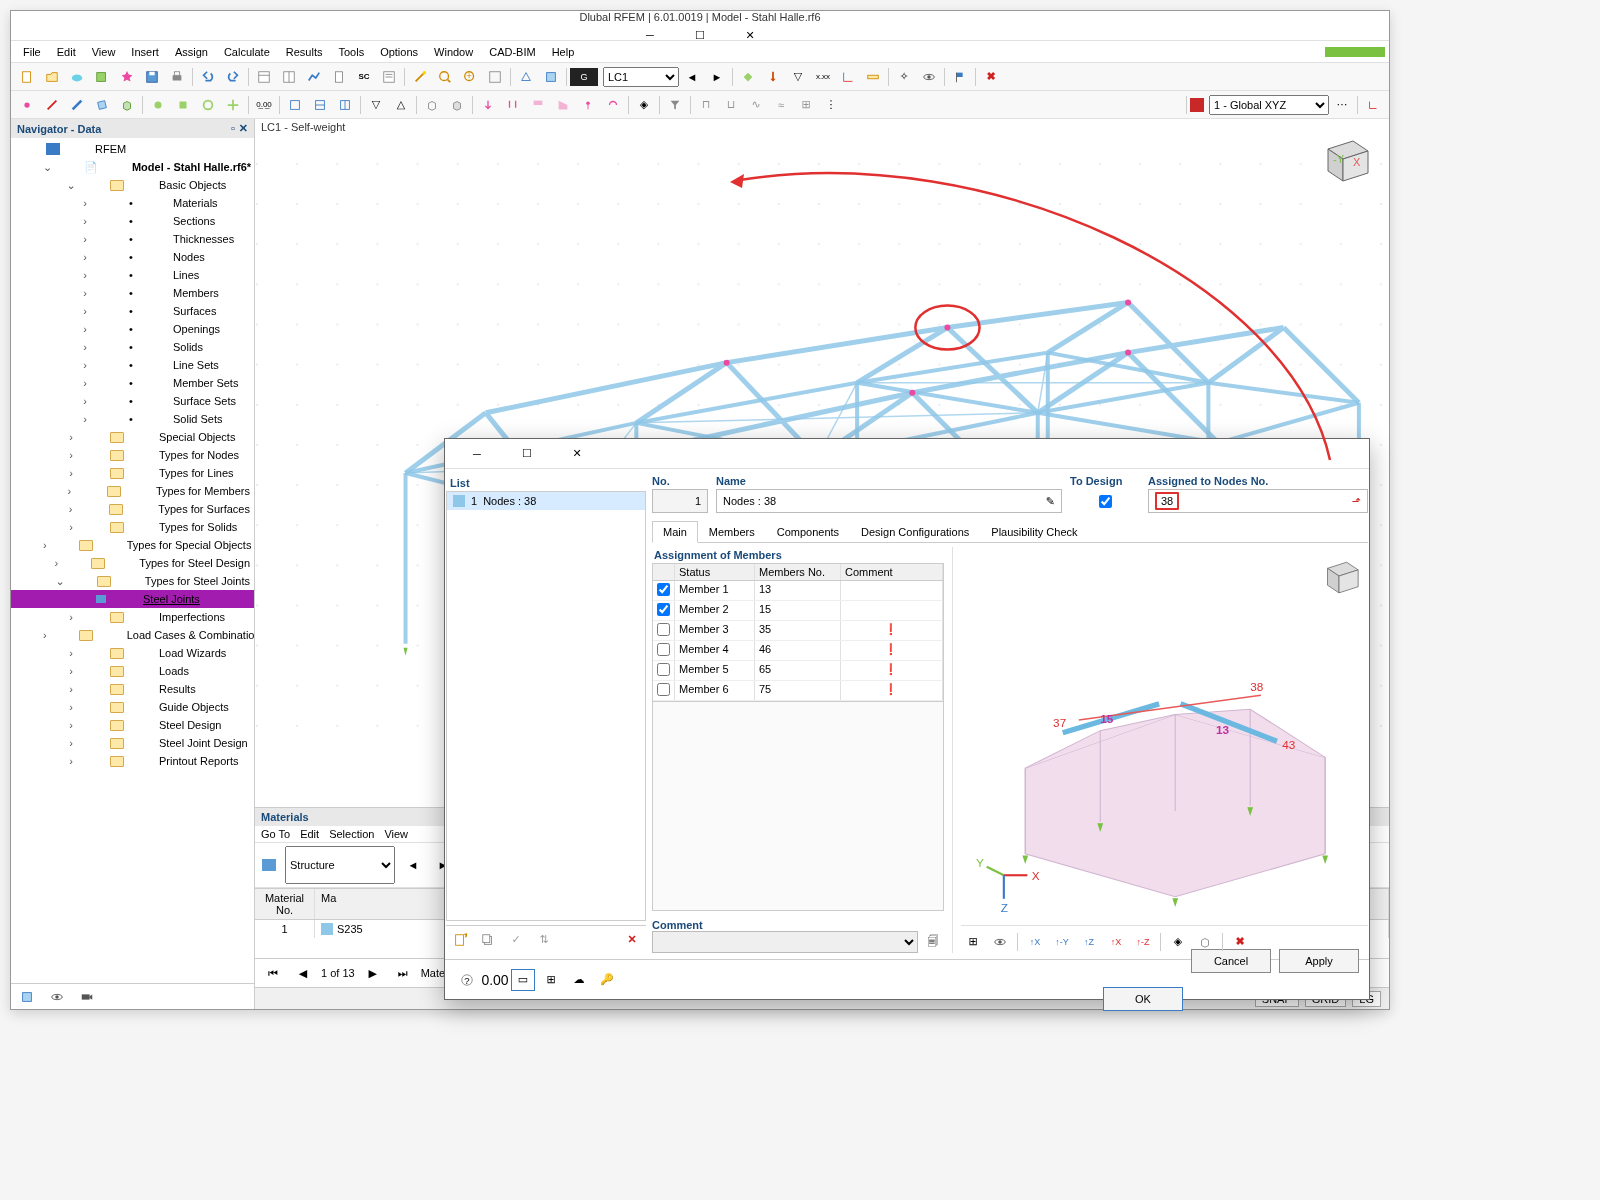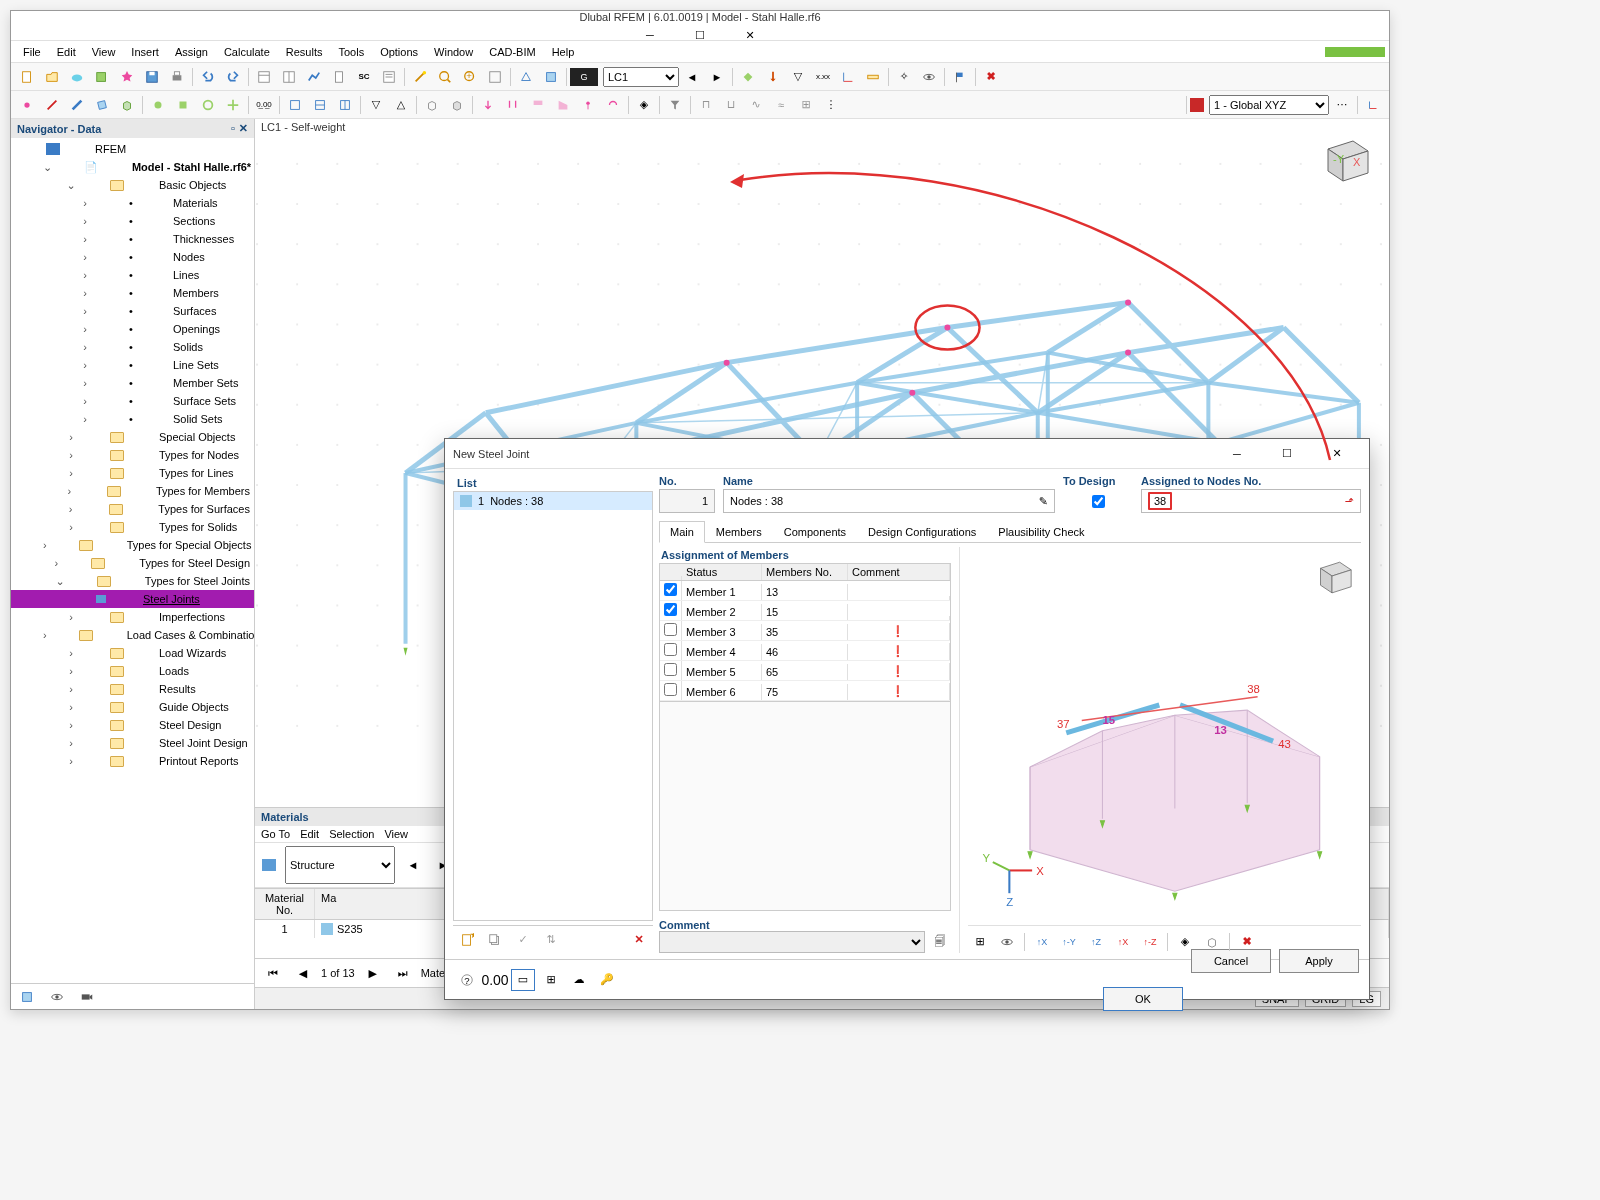--- a/index.html
+++ b/index.html
@@ -47,21 +47,21 @@
 .mat-th { display: flex; background: #f0f0f0; border-bottom: 1px solid #ccc; }
 .mat-th > div, .mat-row > div { padding: 3px 6px; border-right: 1px solid #ddd; }
 .mat-row { display: flex; }
 .pager-row { border-top: 1px solid #ccc; padding: 3px 6px; display: flex; align-items: center; gap: 6px; }
 .statusbar { height: 22px; border-top: 1px solid #ccc; display: flex; align-items: center; justify-content: flex-end; padding: 0 8px; gap: 6px; background: #f0f0f0; }
 .stat-btn { padding: 1px 6px; border: 1px solid #aaa; background: #fff; cursor: pointer; }
 
 .dialog { position: absolute; top: 438px; left: 444px; width: 926px; height: 562px; background: #fff; border: 1px solid #666; box-shadow: 0 8px 24px rgba(0,0,0,0.3); display: flex; flex-direction: column; }
 .dlg-title { height: 30px; display: flex; align-items: center; padding: 0 8px; border-bottom: 1px solid #e0e0e0; }
 .dlg-title-text { flex: 1; color: #333; }
-.dlg-body { flex: 1; display: flex; min-height: 0; padding: 6px 8px; gap: 6px; }
+.dlg-body { flex: 1; display: flex; min-height: 0; padding: 6px 1px; gap: 6px; }
 .dlg-left { width: 200px; display: flex; flex-direction: column; }
 .dlg-left-head { font-weight: bold; color: #1a4a7a; padding: 2px 4px; }
 .dlg-list { flex: 1; border: 1px solid #ccc; background: #fff; }
 .dlg-list-row { padding: 3px 6px; background: #d6ebff; display: flex; align-items: center; gap: 6px; }
 .dlg-left-tools { height: 28px; border-top: 1px solid #ccc; display: flex; align-items: center; gap: 4px; padding: 0 2px; margin-top: 4px; }
 
 .dlg-right { flex: 1; display: flex; flex-direction: column; gap: 4px; }
 .dlg-fields { display: flex; gap: 8px; }
 .field-grp { display: flex; flex-direction: column; gap: 2px; }
 .field-lbl { font-weight: bold; color: #1a4a7a; }
@@ -71,21 +71,21 @@
 .node-hl { border: 2px solid #e03030; padding: 1px 4px; border-radius: 1px; display: inline-block; }
 
 .tabbar { display: flex; border-bottom: 1px solid #ccc; margin-top: 4px; }
 .tab { padding: 4px 10px; cursor: pointer; border: 1px solid transparent; border-bottom: none; }
 .tab.active { background: #fff; border-color: #ccc; border-bottom: 1px solid #fff; margin-bottom: -1px; }
 
 .dlg-content { flex: 1; display: flex; gap: 8px; min-height: 0; }
 .assign-panel { width: 292px; display: flex; flex-direction: column; }
 .assign-head { font-weight: bold; color: #1a4a7a; padding: 2px; }
 .assign-tbl { border: 1px solid #ccc; }
-.assign-th, .assign-row { display: flex; align-items: flex-end; }
+.assign-th, .assign-row { display: flex; }
 .assign-th { background: #f0f0f0; border-bottom: 1px solid #ccc; }
 .assign-th > div, .assign-row > div { padding: 2px 4px; border-right: 1px solid #e0e0e0; }
 .assign-row { border-bottom: 1px solid #eee; }
 .col-ck { width: 22px; text-align: center; }
 .col-st { width: 80px; }
 .col-mn { width: 86px; }
 .col-cm { flex: 1; }
 .warn { color: #d04a00; text-align: center; }
 
 .comment-panel { margin-top: 8px; }
@@ -894,21 +894,20 @@
         <span class="stat-btn">GRID</span>
         <span class="stat-btn">LG</span>
       </div>
     </div>
   </div>
 </div>
 
 <div class="dialog">
   <div class="dlg-title">
     <div class="app-icon"></div>
-    <div class="dlg-title-text">New Steel Joint</div>
     <div class="win-controls">
       <div class="win-btn">─</div>
       <div class="win-btn">☐</div>
       <div class="win-btn close">✕</div>
     </div>
   </div>
   <div class="dlg-body">
     <div class="dlg-left">
       <div class="dlg-left-head">List</div>
       <div class="dlg-list">

